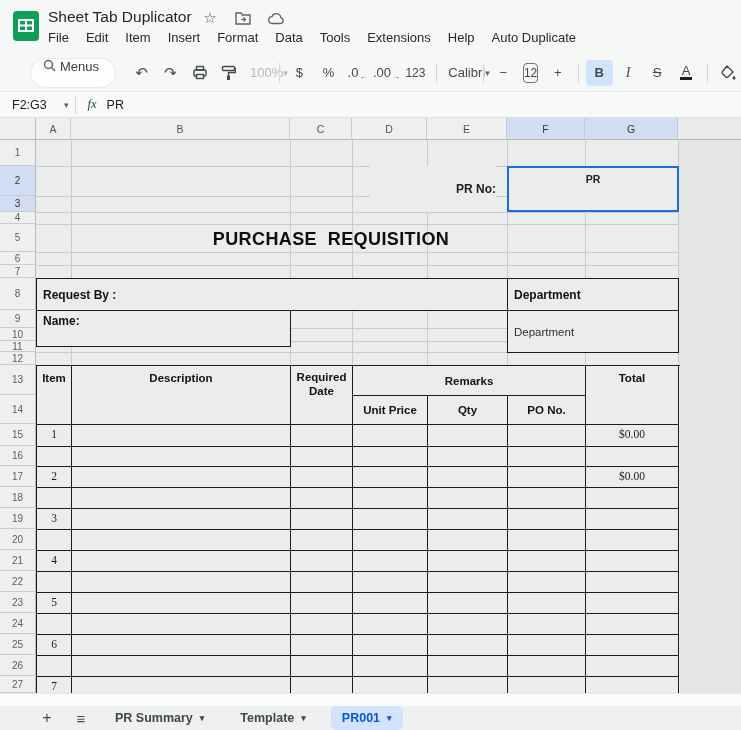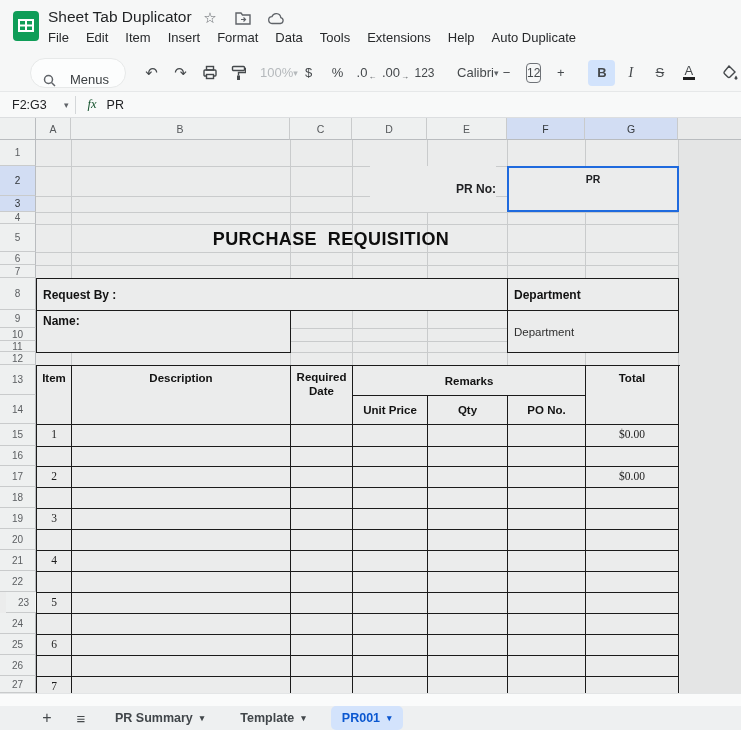--- a/index.html
+++ b/index.html
@@ -12,21 +12,21 @@
   .chrome { position:absolute; top:0; left:0; width:741px; height:54px; }
   .logo { position:absolute; left:12px; top:9px; width:28px; height:34px; }
   .doc-title { position:absolute; left:48px; top:8px; font-size:15.5px; color:#1f2123; }
   .title-icons { position:absolute; left:201px; top:9px; display:flex; gap:15px; align-items:center; color:#5f6368; }
   .t-ico { width:18px; height:18px; display:flex; align-items:center; justify-content:center; font-size:15px; }
   .menu-bar { position:absolute; left:48px; top:30px; display:flex; gap:17px; font-size:13px; color:#27292b; }
   .menu-item { cursor:default; }
 
   
   .toolbar { position:absolute; top:54px; left:0; width:741px; height:37px; display:flex; align-items:center; padding-left:30px; gap:2px; color:#45494c; }
-  .menus-pill { display:flex; align-items:flex-end; gap:14px; background:#fcfdfd; border:1px solid #e7e9e9; border-radius:16px; height:30px; padding:0 16px 0 12px; margin-right:10px; font-size:13px; color:#3c4043; }
+  .menus-pill { display:flex; align-items:flex-start; gap:4px; background:#fcfdfd; border:1px solid #e7e9e9; border-radius:16px; height:30px; padding:0 16px 0 12px; margin-right:10px; font-size:13px; color:#3c4043; }
   .tb-btn { height:26px; min-width:27px; padding:0 3px; display:flex; align-items:center; justify-content:center; border-radius:4px; font-size:13px; }
   .glyph15 { font-size:15px; }
   .divider { width:1px; height:20px; background:#d4d7d9; margin:0 5px; }
   .zoom-btn { color:#b5b9bc; width:54px; justify-content:space-between; padding:0 6px; }
   .dec-arrow { font-size:8px; margin-left:1px; margin-top:8px; }
   .font-btn { width:70px; justify-content:space-between; padding:0 5px; }
   .size-box { width:25px; height:20px; border:1.5px solid #6f7378; border-radius:4px; display:flex; align-items:center; justify-content:center; font-size:12px; margin:0 4px; }
   .bold-btn { background:#d2e3fc; font-weight:bold; }
   .italic-btn { font-style:italic; font-family:"Liberation Serif", serif; font-size:14px; }
   .strike-btn { text-decoration:line-through; }
@@ -53,21 +53,21 @@
   .gridline-v { position:absolute; top:22px; width:1px; height:553px; background:#c9cbcc; z-index:1; }
   .gridline-h { position:absolute; left:36px; width:642px; height:1px; background:#c9cbcc; z-index:1; }
 
   
   .fbox { position:absolute; background:#ebecec; border:1px solid #1b1b1b; z-index:2; font-size:12px; font-weight:bold; color:#121212; }
   .pr-label { position:absolute; left:370px; top:48px; width:126px; height:46px; z-index:2; display:flex; align-items:center; justify-content:flex-end; font-weight:bold; font-size:12px; background:#ebecec; }
   .pr-box { position:absolute; left:507px; top:48px; width:172px; height:46px; background:#ebecec; border:2px solid #1f6ade; z-index:3; display:flex; justify-content:center; align-items:flex-start; padding-top:5px; font-weight:bold; font-size:10.5px; }
   .sheet-title { position:absolute; left:36px; top:105px; width:590px; height:32px; z-index:2; display:flex; align-items:center; justify-content:center; font-weight:bold; font-size:18px; color:#0e0e0e; white-space:pre; letter-spacing:0.4px; }
   .request-by { left:36px; top:160px; width:472px; height:33px; display:flex; align-items:center; padding-left:6px; }
   .department { left:507px; top:160px; width:172px; height:33px; display:flex; align-items:center; padding-left:6px; }
-  .name-box { left:36px; top:192px; width:255px; height:43px; padding:3px 0 0 6px; }
+  .name-box { left:36px; top:192px; width:255px; height:37px; padding:3px 0 0 6px; }
   .sign-box { left:290px; top:192px; width:218px; height:43px; padding:3px 0 0 6px; }
   .dept-val { left:507px; top:192px; width:172px; height:43px; display:flex; align-items:center; padding-left:6px; font-weight:normal; font-size:11.5px; color:#2f2f2f; }
 
   
   .items-table { position:absolute; left:36px; top:247px; width:644px; height:329px; z-index:2; background:#ebecec;
                  display:grid; grid-template-columns:35px 219px 62px 75px 80px 78px 93px;
                  border-left:1px solid #1b1b1b; border-top:1px solid #1b1b1b; }
   .tcell { border-right:1px solid #1b1b1b; border-bottom:1px solid #1b1b1b; }
   .lastrow { border-bottom:none; }
   .th { font-weight:bold; font-size:11.5px; color:#121212; display:flex; justify-content:center; text-align:center; }
@@ -373,21 +373,21 @@
     <div class="row-head" style="top: 369px; height: 21px;">18</div>
     <div class="gridline-h" style="top: 390px;"></div>
     <div class="row-head" style="top: 390px; height: 21px;">19</div>
     <div class="gridline-h" style="top: 411px;"></div>
     <div class="row-head" style="top: 411px; height: 21px;">20</div>
     <div class="gridline-h" style="top: 432px;"></div>
     <div class="row-head" style="top: 432px; height: 21px;">21</div>
     <div class="gridline-h" style="top: 453px;"></div>
     <div class="row-head" style="top: 453px; height: 21px;">22</div>
     <div class="gridline-h" style="top: 474px;"></div>
-    <div class="row-head" style="top: 474px; height: 21px; margin-left: 6px;">23</div>
+    <div class="row-head" style="top: 474px; height: 21px;">23</div>
     <div class="gridline-h" style="top: 495px;"></div>
     <div class="row-head" style="top: 495px; height: 21px;">24</div>
     <div class="gridline-h" style="top: 516px;"></div>
     <div class="row-head" style="top: 516px; height: 21px;">25</div>
     <div class="gridline-h" style="top: 537px;"></div>
     <div class="row-head" style="top: 537px; height: 21px;">26</div>
     <div class="gridline-h" style="top: 558px;"></div>
     <div class="row-head" style="top: 558px; height: 17px;">27</div>
   </div>
 

